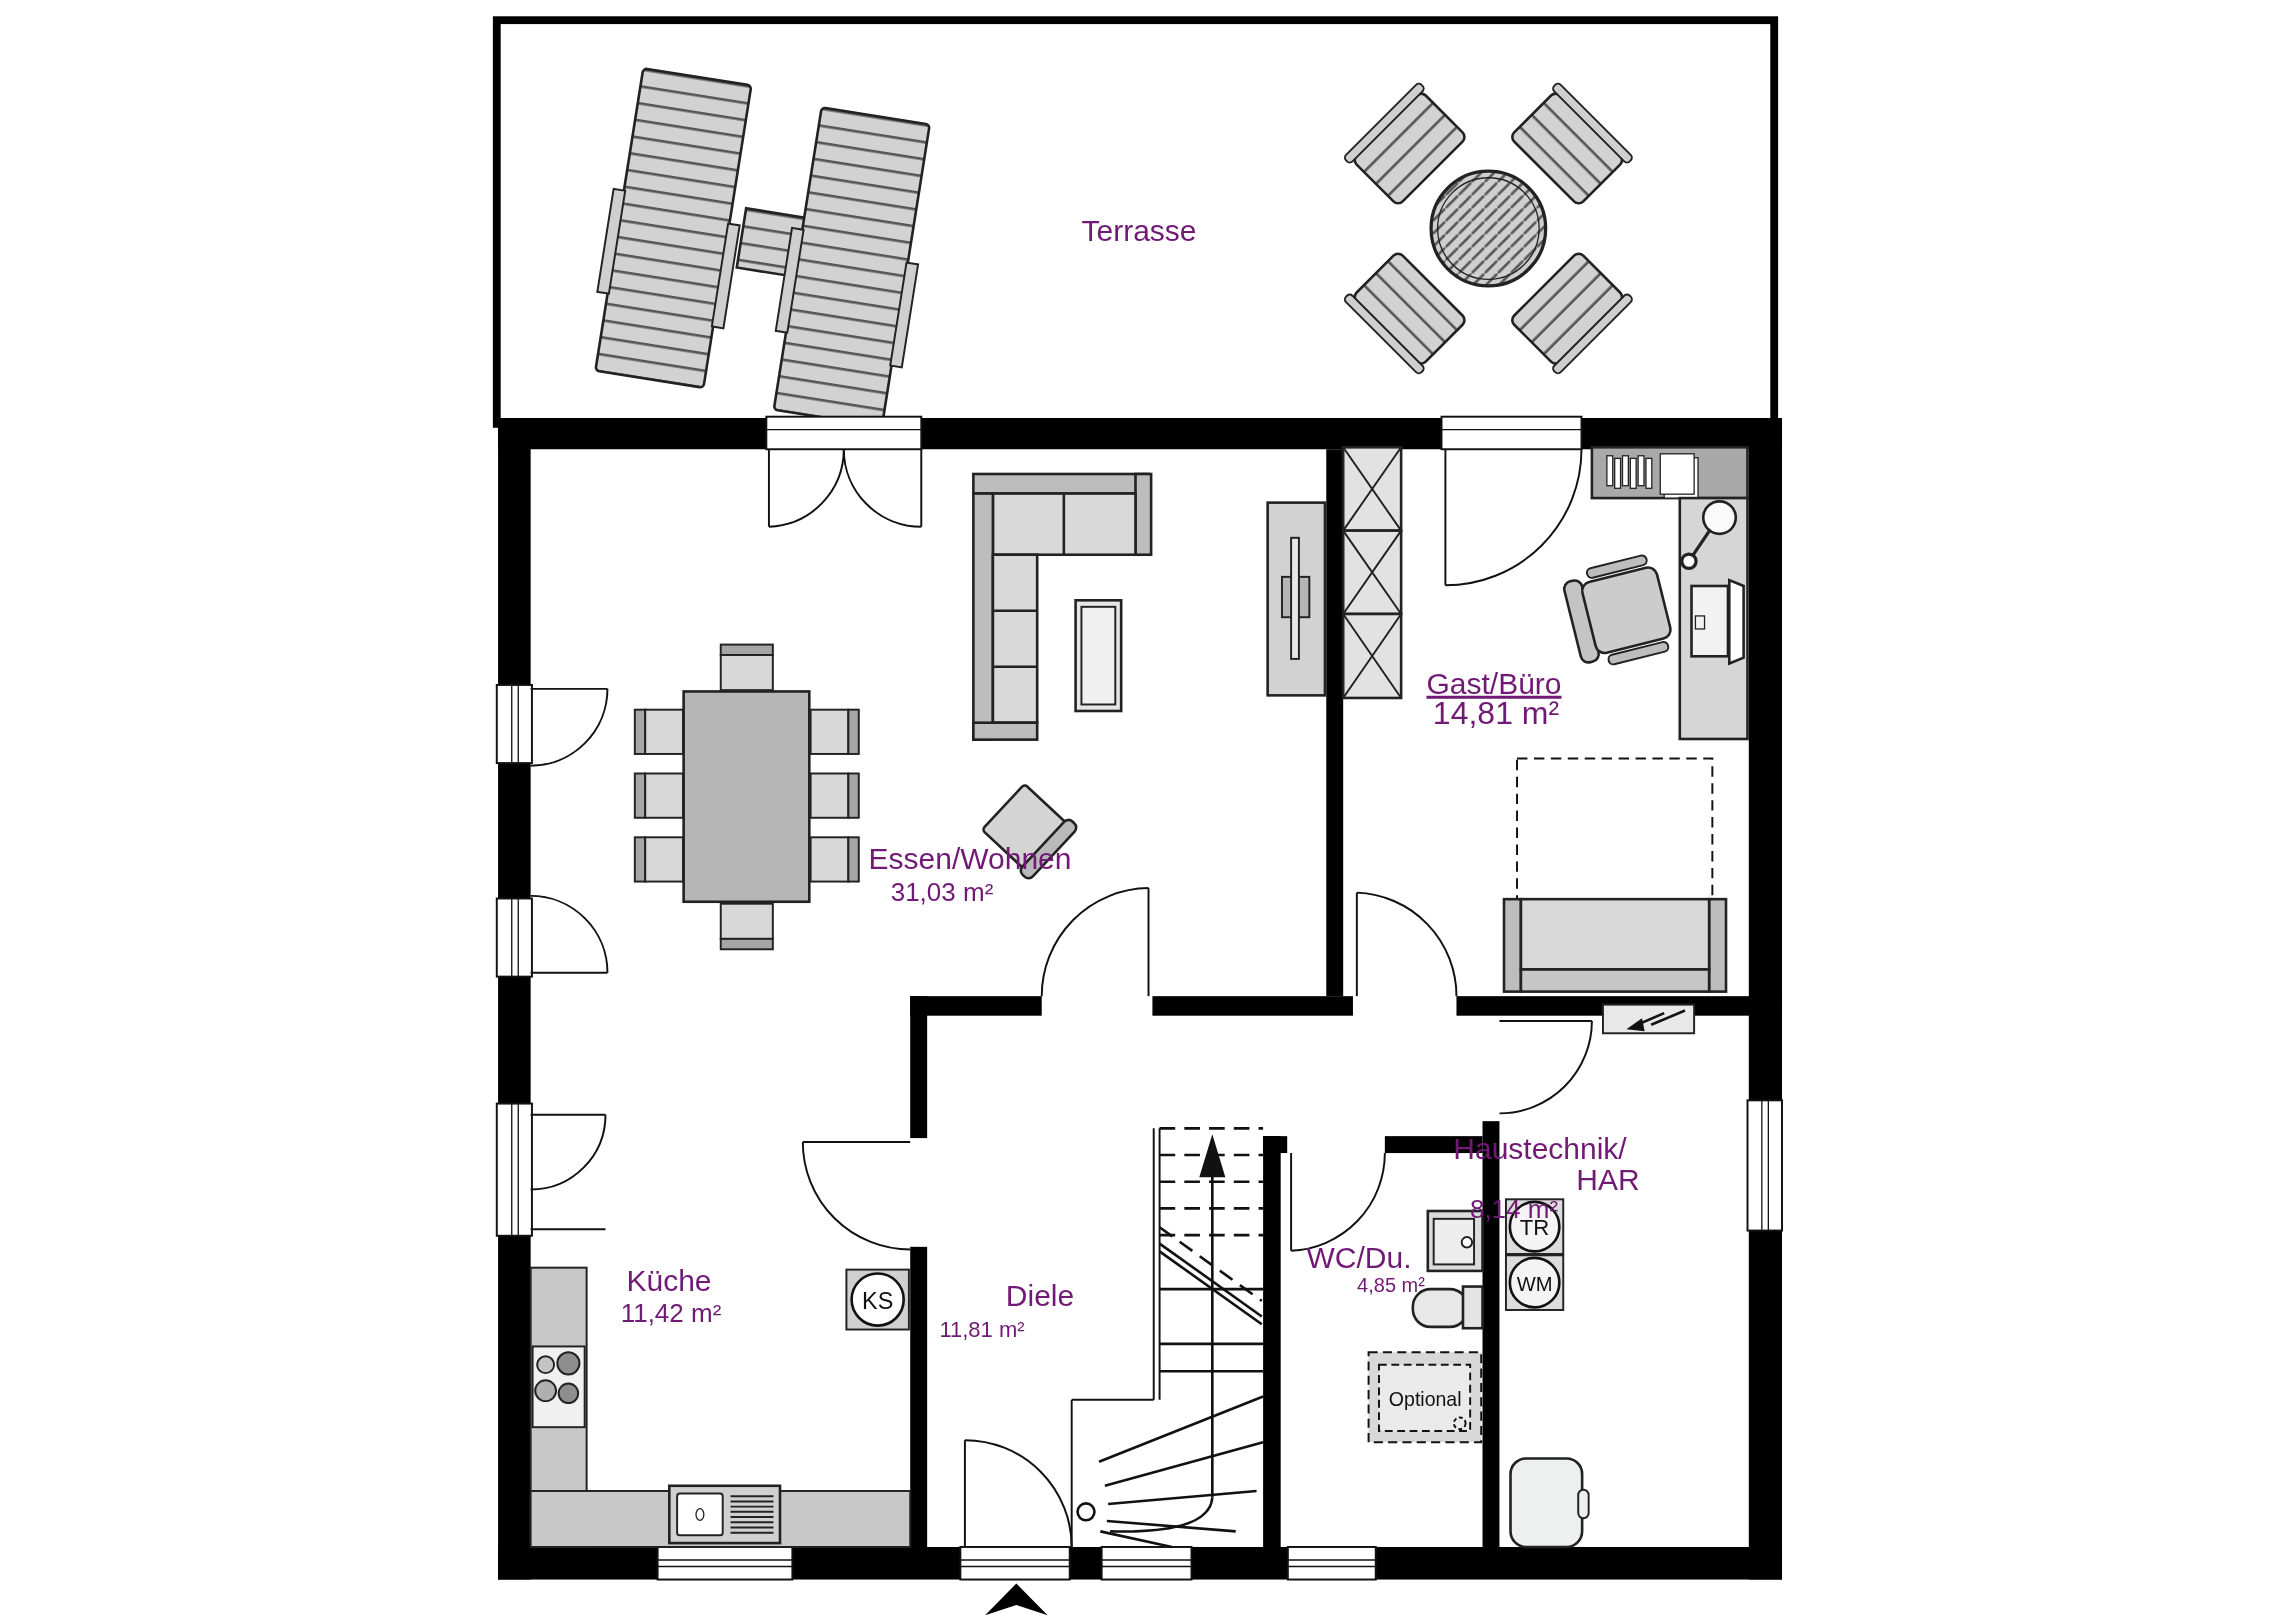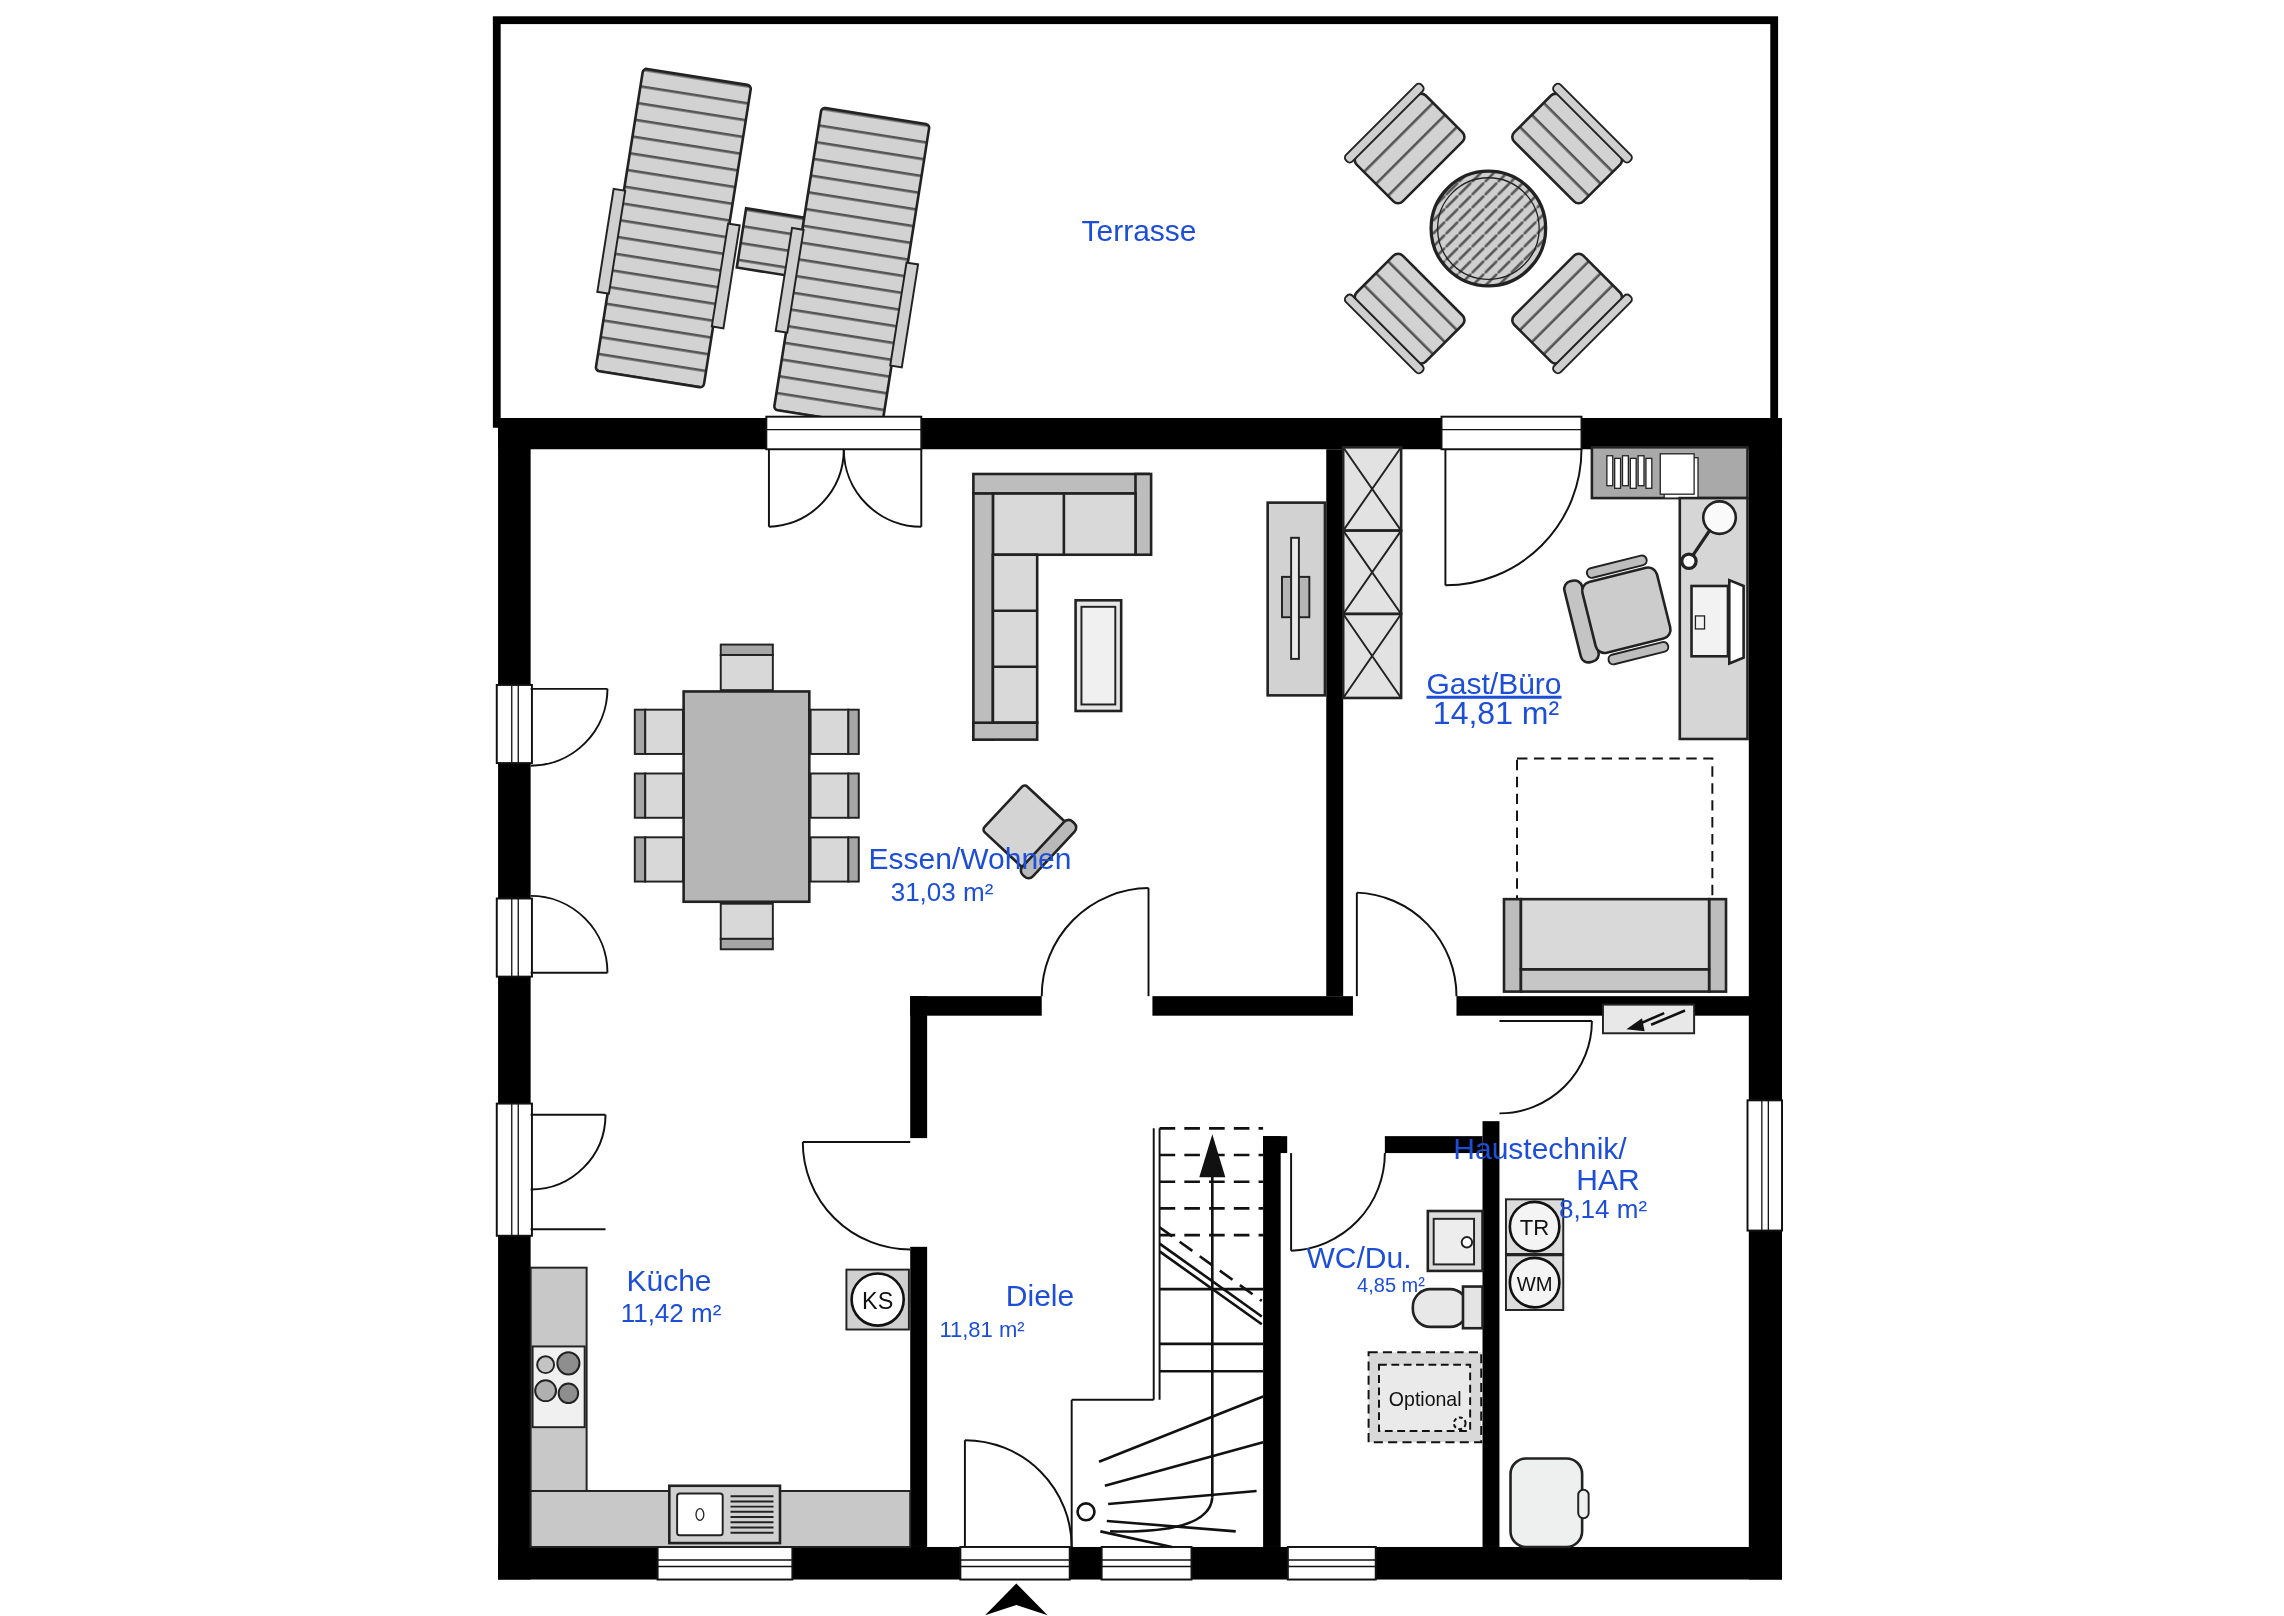--- a/index.html
+++ b/index.html
@@ -1,19 +1,19 @@
 <!DOCTYPE html>
 <html style="font-size:10.4px"><head>
 <meta charset="utf-8">
 <style>
   html,body{margin:0;padding:0;background:#ffffff;}
   #stage{position:relative;width:2284px;height:1616px;background:#ffffff;overflow:hidden;
          font-family:"Liberation Sans", sans-serif;}
   svg{position:absolute;left:0;top:0;}
-  .lbl{position:absolute;transform:translate(-50%,-50%);white-space:nowrap;color:#1d4ed8;
+  .lbl{position:absolute;transform:translate(-50%,-50%);white-space:nowrap;color:#701a75;
        font-size:30px;line-height:1.15;text-align:center;}
   .room-name{display:block;}
 </style>
 </head>
 <body>
 
 <div id="stage">
 
 <svg width="2284" height="1616" viewBox="0 0 3508 2482">
   <defs>
@@ -470,18 +470,18 @@
 <div class="lbl area" style="left:1391px;top:1285px;font-size:20px;">
   <span>4,85 m²</span>
 </div>
 
 <div class="lbl" style="left:1540px;top:1149px;">
   <span>Haustechnik/</span>
 </div>
 <div class="lbl" style="left:1608px;top:1180px;">
   <span>HAR</span>
 </div>
-<div class="lbl area" style="left:1603px;top:1210px;font-size:26px;">
+<div class="lbl area" style="left:1514px;top:1210px;font-size:26px;">
   <span>8,14 m²</span>
 </div>
 
 </div>
 
 
 </body></html>

